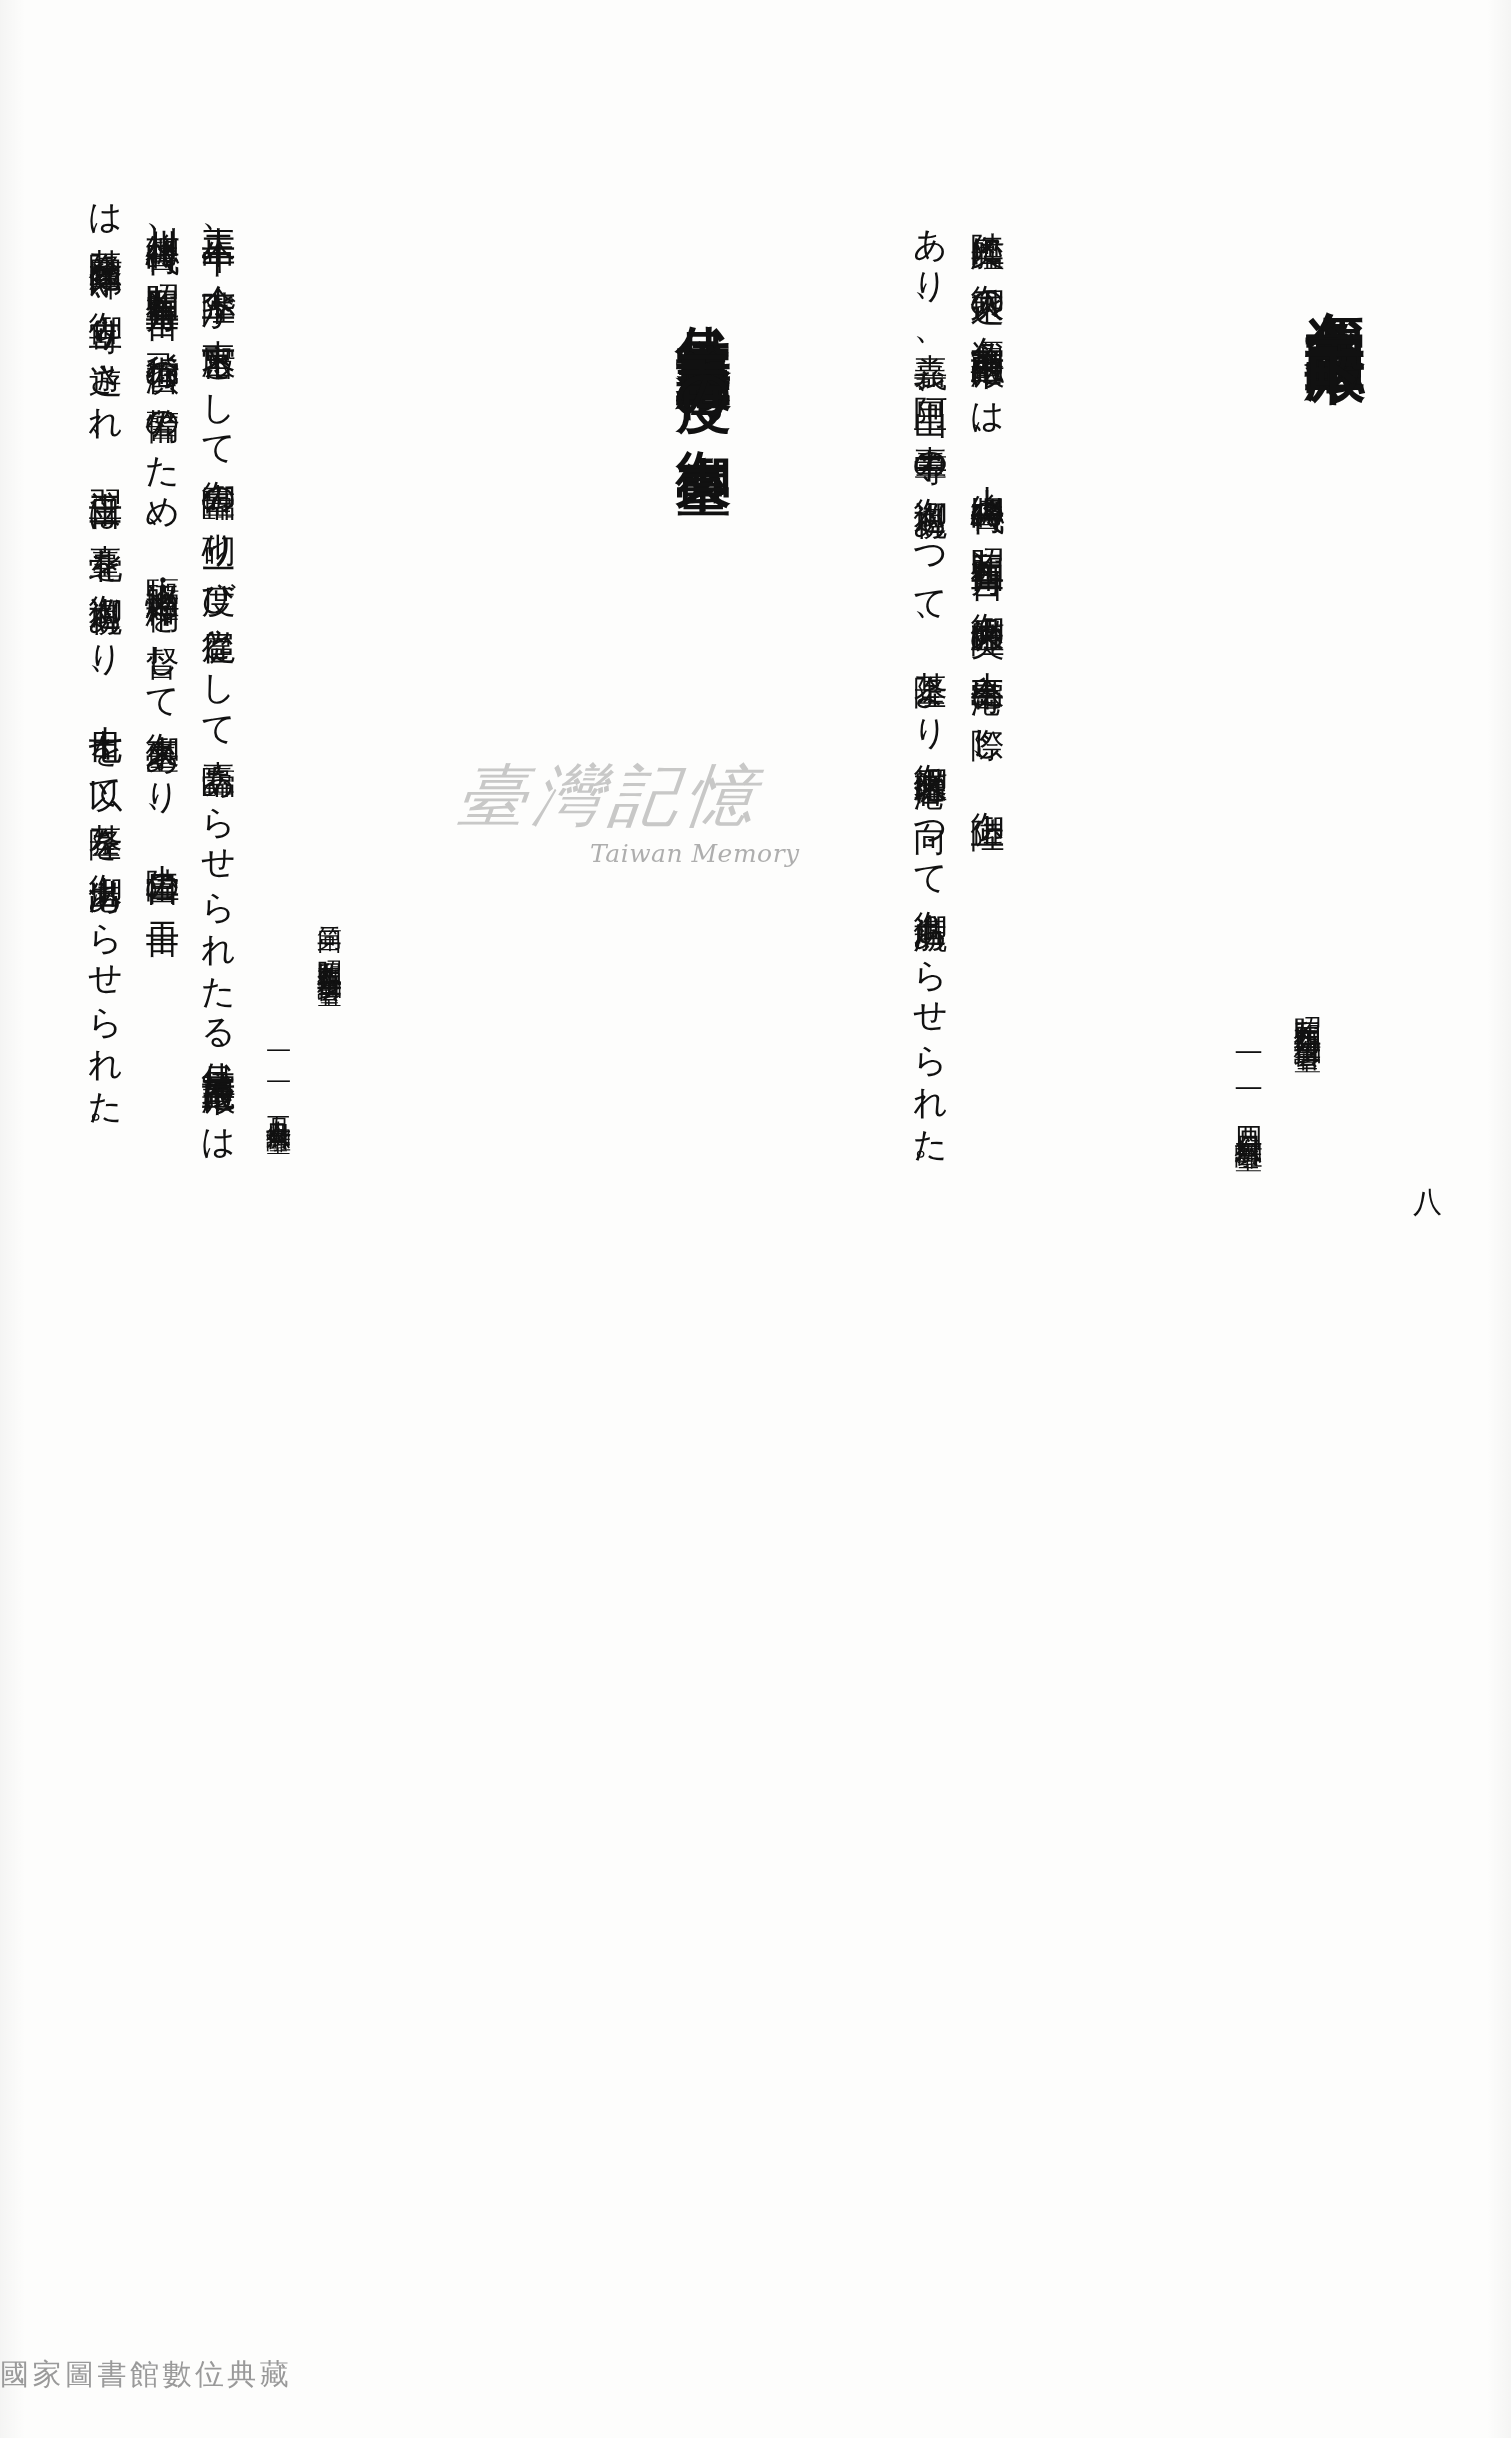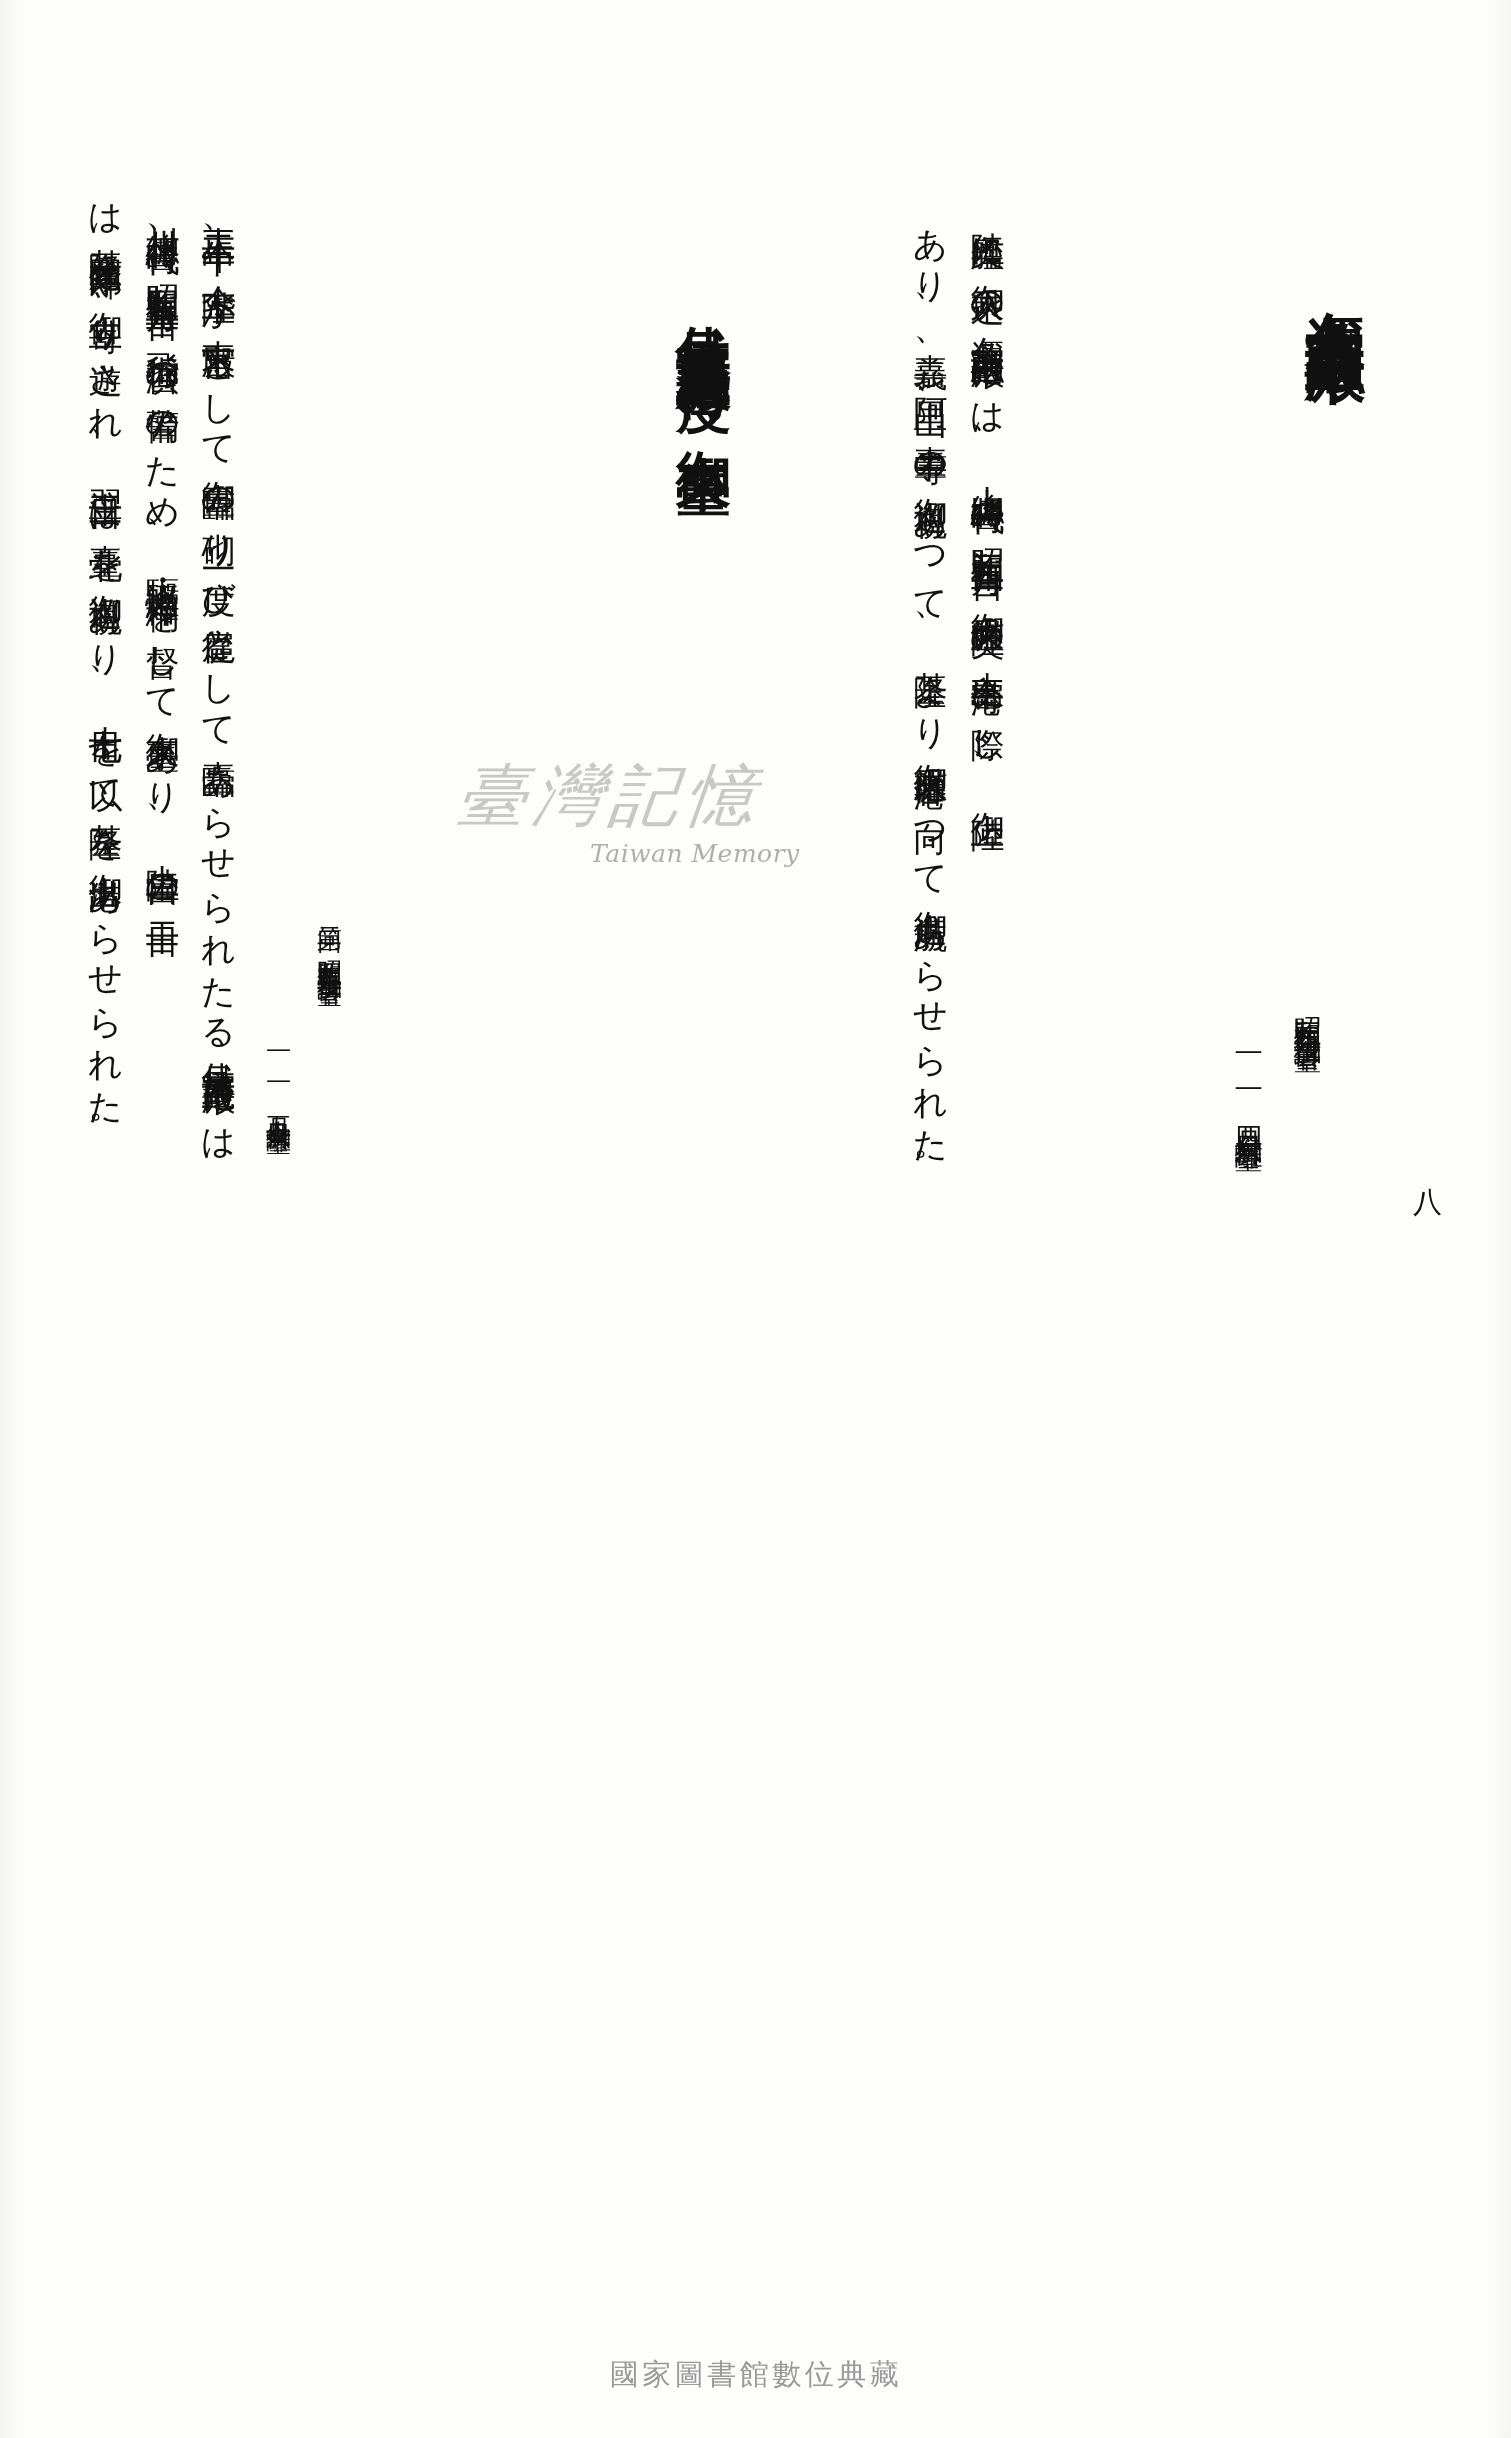--- a/index.html
+++ b/index.html
@@ -97,21 +97,21 @@
     letter-spacing: 0.02em;
     white-space: nowrap;
   }
 
   
   #footer-stamp {
     position: absolute;
     left: 0;
     right: 0;
     bottom: 43px;
-    text-align: center;
+    text-align: left;
     font-family: "DejaVu Serif", "Liberation Serif", serif;
     font-size: 29px;
     letter-spacing: 0.12em;
     color: #9a9a9a;
   }
 
   
   .edge-shade {
     position: absolute;
     top: 0;

